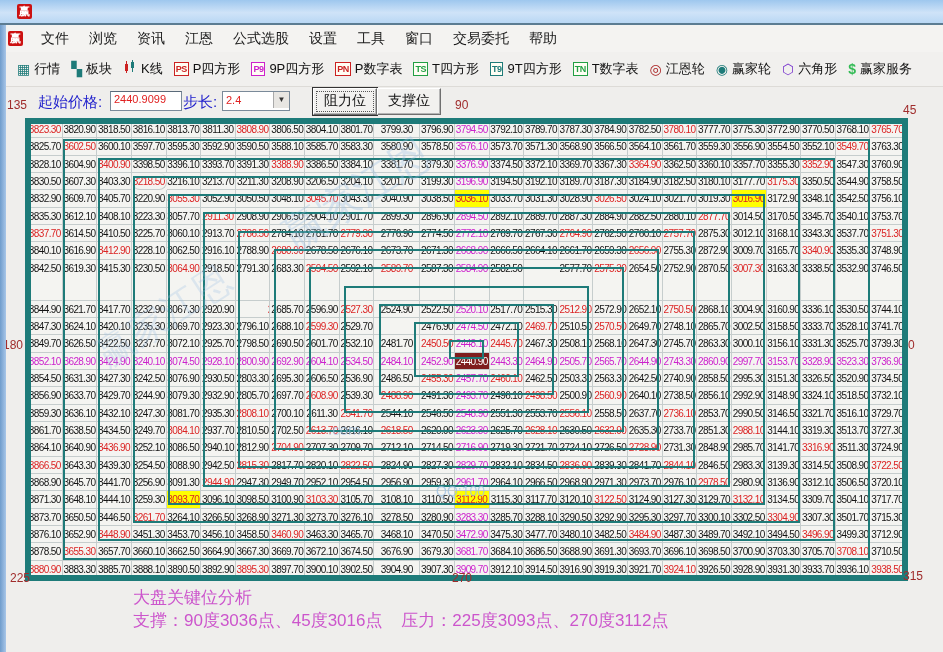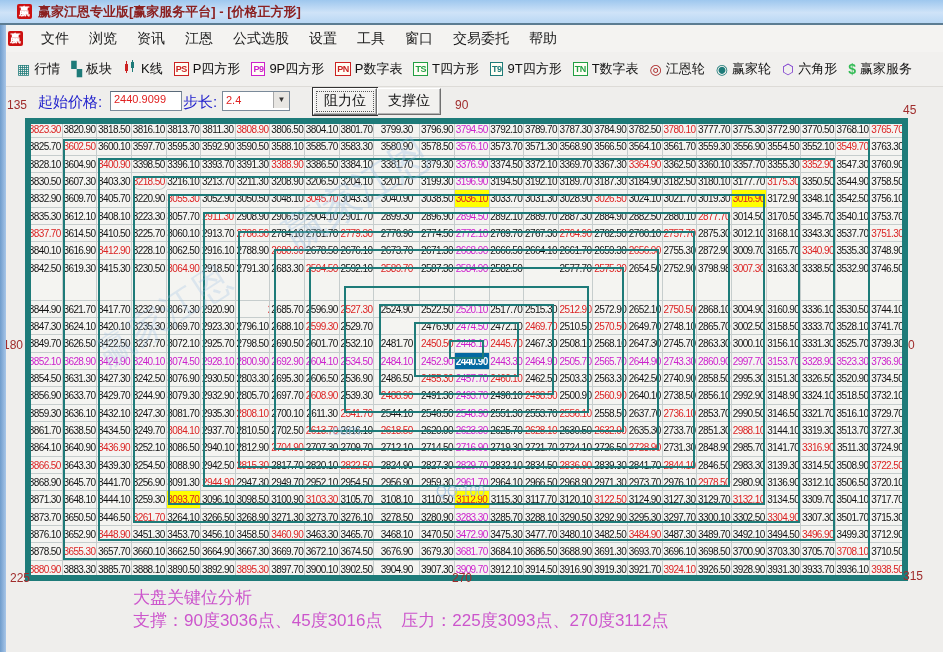--- a/index.html
+++ b/index.html
@@ -57,21 +57,20 @@
   
   .analysis{position:absolute;color:#cc55cc;font-size:17px;white-space:pre;}
 </style>
 </head>
 <body>
 
 <div id="window">
 
   <div id="titlebar">
     <div id="title-logo">赢</div>
-    <div id="title-text">赢家江恩专业版[赢家服务平台] - [价格正方形]</div>
   </div>
   <div id="title-sep"></div>
 
   <div id="menubar">
     <div id="menu-logo">赢</div>
   <div class="menu-item">文件</div>
       <div class="menu-item">浏览</div>
       <div class="menu-item">资讯</div>
       <div class="menu-item">江恩</div>
       <div class="menu-item">公式选股</div>
@@ -372,21 +371,21 @@
           <div class="cell">2592.10</div>
           <div class="cell" style="color: rgb(219, 36, 36);">2589.70</div>
           <div class="cell">2587.30</div>
           <div class="cell" style="color: rgb(204, 34, 204);">2584.90</div>
           <div class="cell">2582.50</div>
           <div class="cell" style="color: rgb(219, 36, 36); margin-top: 40px;">2580.10</div>
           <div class="cell">2577.70</div>
           <div class="cell" style="color: rgb(219, 36, 36);">2575.30</div>
           <div class="cell">2654.50</div>
           <div class="cell">2752.90</div>
-          <div class="cell">3798.98</div>
+          <div class="cell">2870.50</div>
           <div class="cell" style="color: rgb(219, 36, 36);">3007.30</div>
           <div class="cell">3163.30</div>
           <div class="cell">3338.50</div>
           <div class="cell">3532.90</div>
           <div class="cell">3746.50</div>
           <div class="cell">3844.90</div>
           <div class="cell">3621.70</div>
           <div class="cell">3417.70</div>
           <div class="cell">3232.90</div>
           <div class="cell">3067.30</div>
@@ -465,21 +464,21 @@
           <div class="cell" style="color: rgb(204, 34, 204);">3424.90</div>
           <div class="cell" style="color: rgb(204, 34, 204);">3240.10</div>
           <div class="cell" style="color: rgb(204, 34, 204);">3074.50</div>
           <div class="cell" style="color: rgb(204, 34, 204);">2928.10</div>
           <div class="cell" style="color: rgb(204, 34, 204);">2800.90</div>
           <div class="cell" style="color: rgb(204, 34, 204);">2692.90</div>
           <div class="cell" style="color: rgb(204, 34, 204);">2604.10</div>
           <div class="cell" style="color: rgb(204, 34, 204);">2534.50</div>
           <div class="cell" style="color: rgb(204, 34, 204);">2484.10</div>
           <div class="cell" style="color: rgb(204, 34, 204);">2452.90</div>
-          <div class="cell" style="background: #0369a1; color: rgb(255, 255, 255); font-weight: bold;">2440.90</div>
+          <div class="cell" style="background: #7f1d1d; color: rgb(255, 255, 255); font-weight: normal;">2440.90</div>
           <div class="cell" style="color: rgb(204, 34, 204);">2443.30</div>
           <div class="cell" style="color: rgb(204, 34, 204);">2464.90</div>
           <div class="cell" style="color: rgb(204, 34, 204);">2505.70</div>
           <div class="cell" style="color: rgb(204, 34, 204);">2565.70</div>
           <div class="cell" style="color: rgb(204, 34, 204);">2644.90</div>
           <div class="cell" style="color: rgb(204, 34, 204);">2743.30</div>
           <div class="cell" style="color: rgb(204, 34, 204);">2860.90</div>
           <div class="cell" style="color: rgb(204, 34, 204);">2997.70</div>
           <div class="cell" style="color: rgb(204, 34, 204);">3153.70</div>
           <div class="cell" style="color: rgb(204, 34, 204);">3328.90</div>

